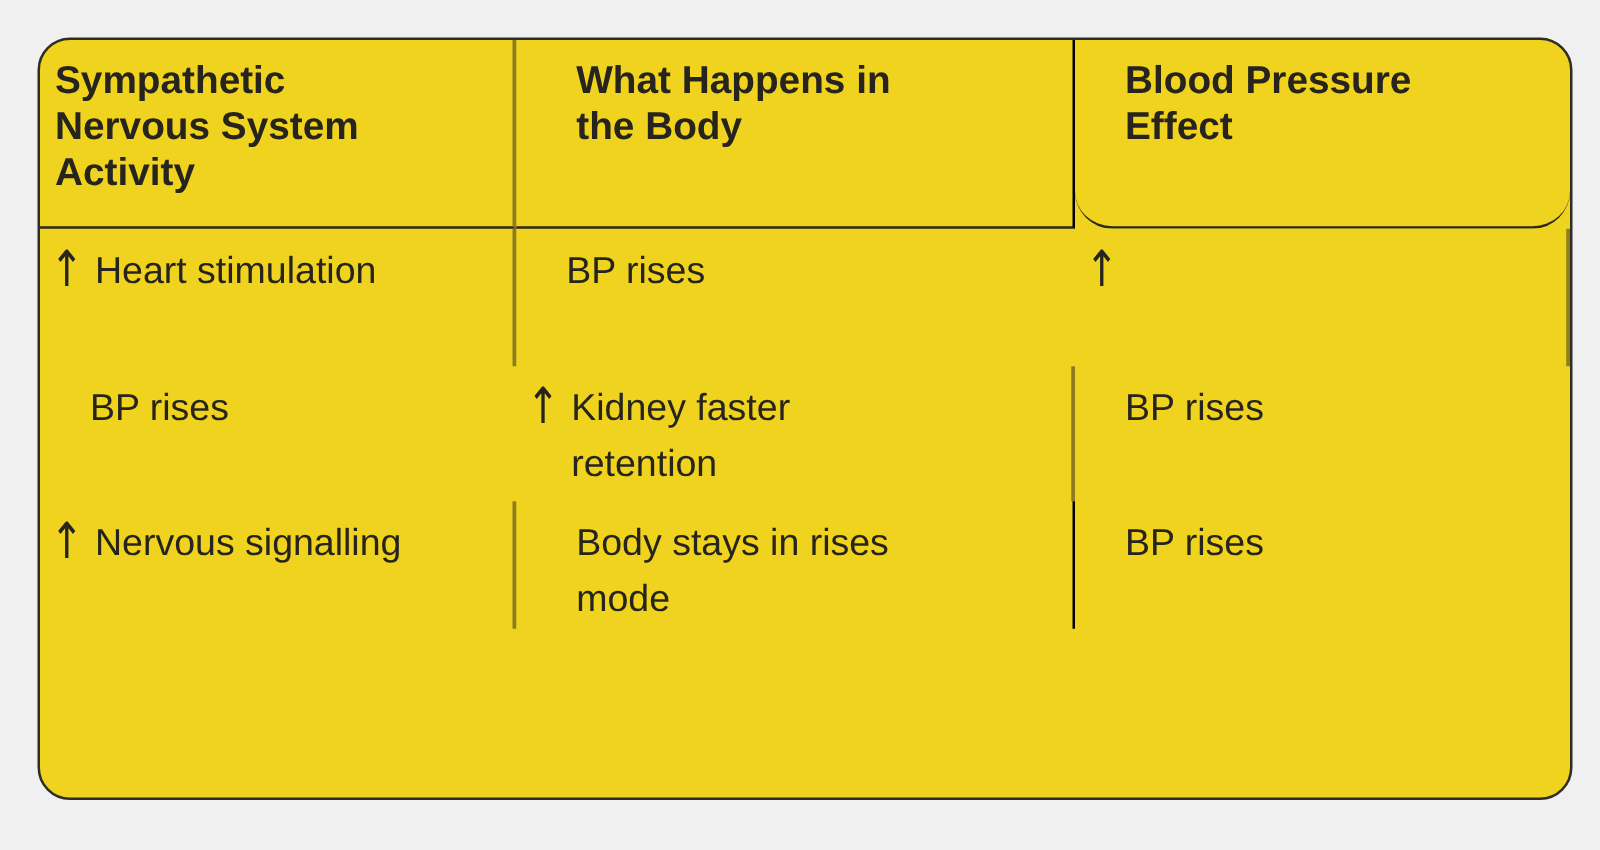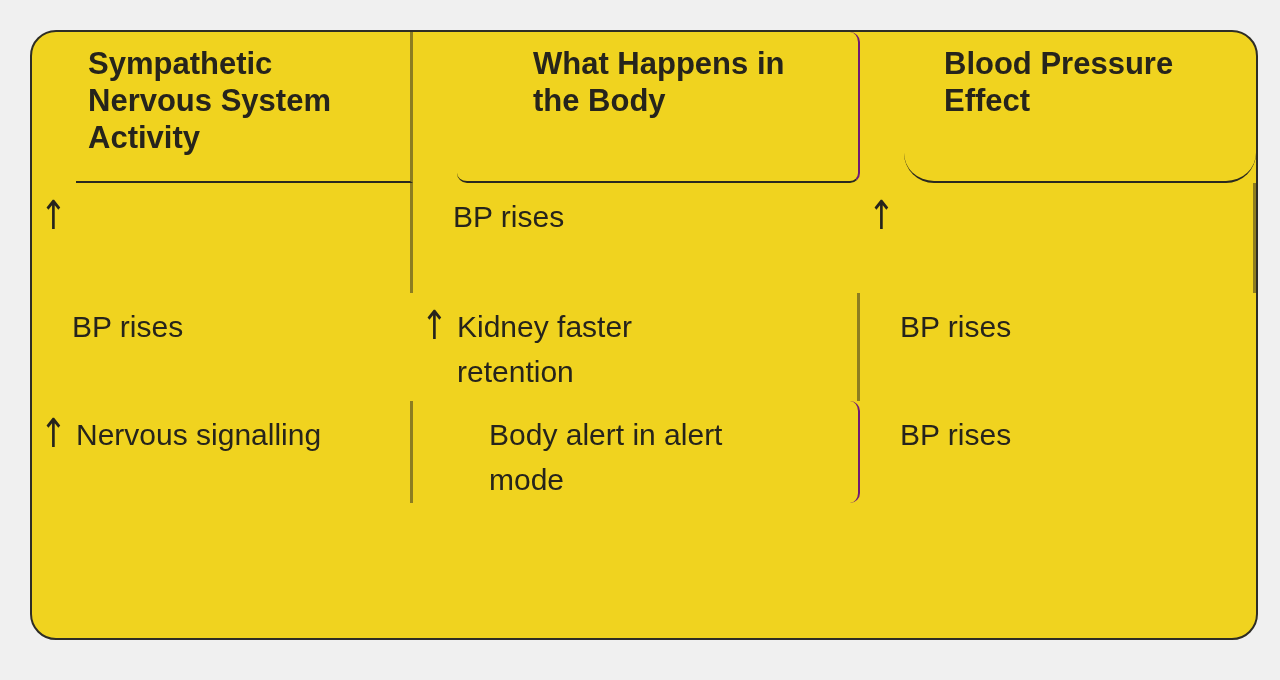--- a/index.html
+++ b/index.html
@@ -21,29 +21,28 @@
     display:grid;
     grid-template-columns:381px 447px 1fr;
     grid-template-rows:151px 110px 108px 102px 1fr;
     color:#26241c;
   }
   .cell{
     box-sizing:border-box;
     white-space:pre-line;
   }
   .c1{border-right:3px solid #8d7d20;padding-left:12px;padding-right:10px;}
-  .c2{border-right:2px solid #701a75;padding-left:76px;padding-right:24px;border-radius:10px;}
+  .c2{border-right:2px solid #000000;padding-left:48px;padding-right:24px;}
   .c3{padding-left:40px;padding-right:26px;border-radius:30px;}
   .hdr{
     font-weight:700;
     font-size:31px;
     line-height:37px;
     padding-top:13px;
     border-bottom:2px solid #2a291f;
-    margin-left:44px;
   }
   .bdy{
     font-size:30px;
     line-height:45px;
     padding-top:11px;
   }
   .act{
     display:flex;
     align-items:flex-start;
     padding-left:8px;
@@ -69,36 +68,37 @@
   <div class="cell hdr c1">Sympathetic
 Nervous System
 Activity</div>
   <div class="cell hdr c2">What Happens in
 the Body</div>
   <div class="cell hdr c3">Blood Pressure
 Effect</div>
 
   <div class="cell bdy c1 act">
     <span class="arrow">↑</span>
+    <span class="acttxt">Heart stimulation</span>
   </div>
   <div class="cell bdy c3">BP rises</div>
 
   <div class="cell bdy c1 act">
     <span class="arrow">↑</span>
   </div>
   <div class="cell bdy c3">BP rises</div>
 
   <div class="cell bdy c1 act">
     <span class="arrow">↑</span>
     <span class="acttxt">Kidney faster
 retention</span>
   </div>
   <div class="cell bdy c3">BP rises</div>
 
   <div class="cell bdy c1 act">
     <span class="arrow">↑</span>
     <span class="acttxt">Nervous signalling</span>
   </div>
-  <div class="cell bdy c2">Body alert in alert
+  <div class="cell bdy c2">Body stays in rises
 mode</div>
   <div class="cell bdy c3">BP rises</div>
 
 </div>
 
 </body></html>

